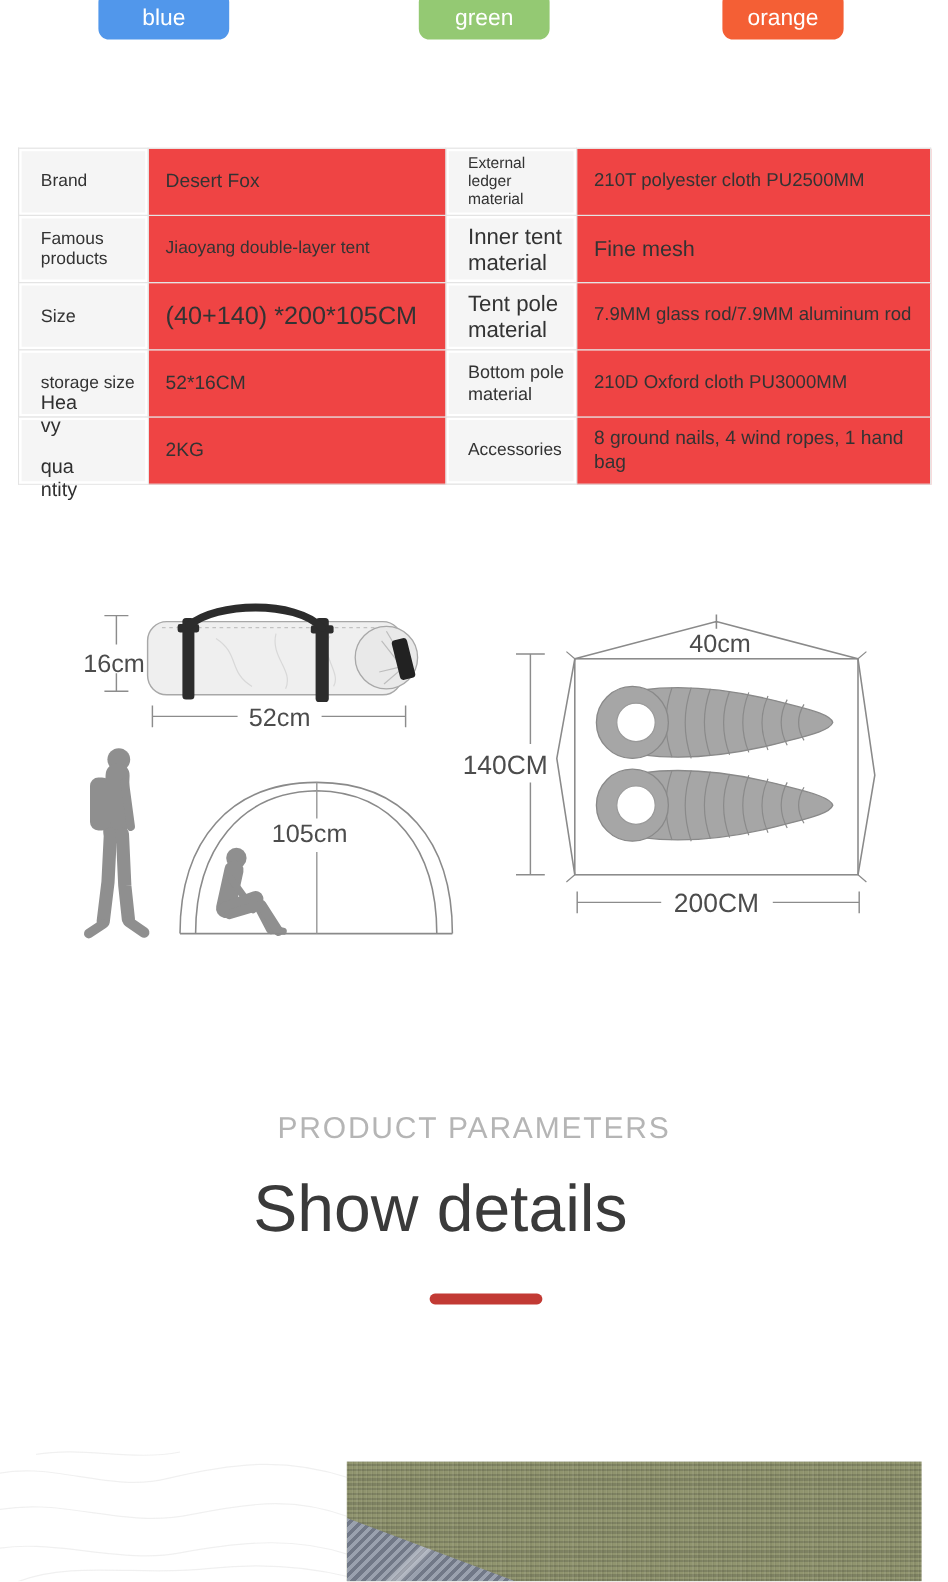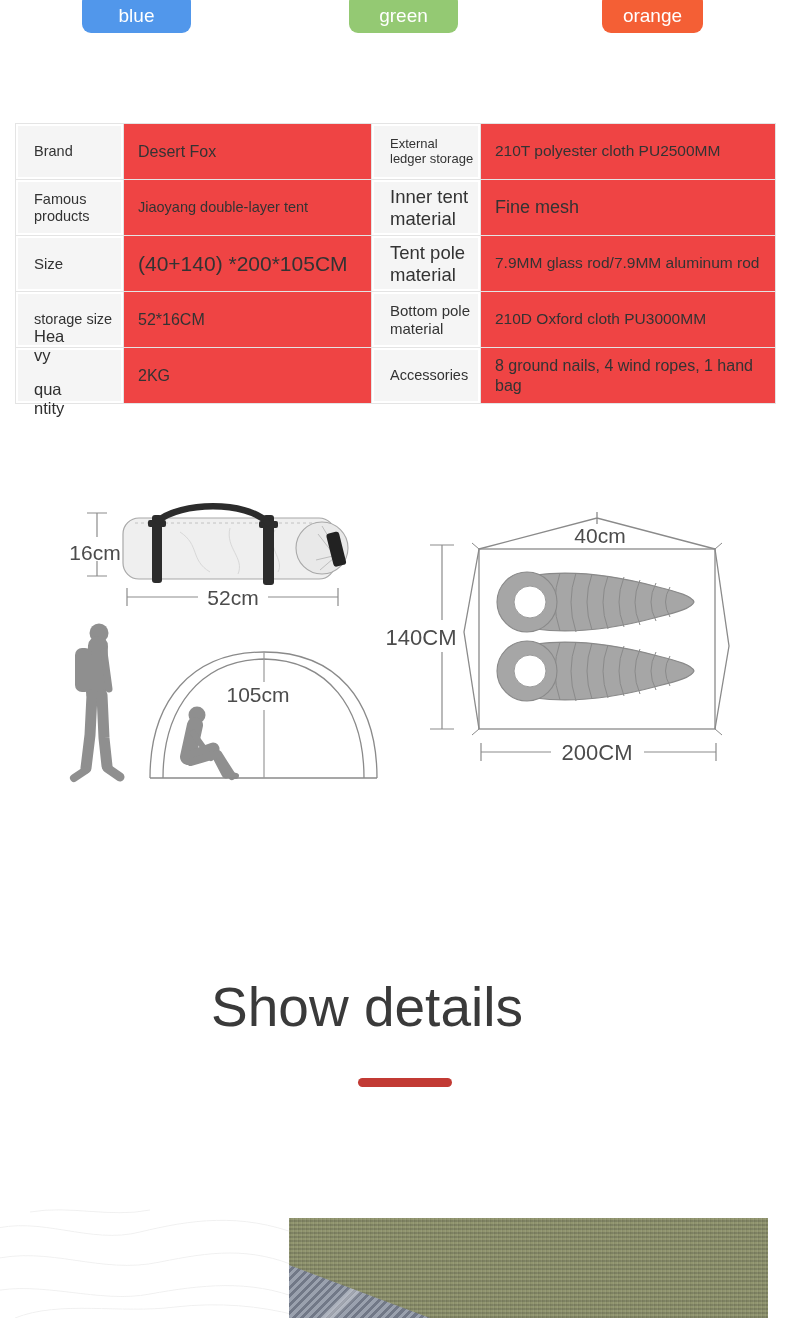--- a/index.html
+++ b/index.html
@@ -71,21 +71,21 @@
     <colgroup>
         <col style="width:108px">
         <col style="width:248px">
         <col style="width:109px">
         <col style="width:295px">
       </colgroup>
     <tbody>
         <tr>
       <td class="lbl s14">Brand</td>
       <td class="val vdark">Desert Fox</td>
-      <td class="lbl s13">External ledger storage</td>
+      <td class="lbl s13">External ledger material</td>
       <td class="val v15">210T polyester cloth PU2500MM</td>
     </tr>
     <tr>
       <td class="lbl s14">Famous products</td>
       <td class="val s14">Jiaoyang double-layer tent</td>
       <td class="lbl s18">Inner tent material</td>
       <td class="val v17">Fine mesh</td>
     </tr>
     <tr>
       <td class="lbl s15">Size</td>
@@ -199,20 +199,21 @@
       </g>
       <text x="421" y="645" text-anchor="middle" style="font-size:22px">140CM</text>
 
       <g class="dims">
         <path d="M481,743 V761 M716,743 V761 M481,752 H551 M644,752 H716"></path>
       </g>
       <text x="597" y="760" text-anchor="middle" style="font-size:22px">200CM</text>
     </g>
   </svg>
 
+  <div class="eyebrow">PRODUCT PARAMETERS</div>
   <div class="show-details">Show details</div>
   <div class="accent-bar" style="background-color: rgb(194, 58, 52);"></div>
 
   <svg class="contours" width="290" height="123" viewBox="0 1195 290 123">
     <g stroke="#efefef" stroke-width="1" fill="none" opacity="0.9">
       <path d="M-10,1230 C40,1215 90,1245 140,1232 C190,1220 240,1212 300,1235"></path>
       <path d="M-10,1260 C50,1245 100,1275 160,1262 C210,1252 250,1246 300,1268"></path>
       <path d="M-10,1292 C40,1280 100,1304 150,1294 C200,1285 250,1279 300,1299"></path>
       <path d="M15,1318 C60,1300 120,1314 175,1307 C220,1302 260,1306 295,1315"></path>
       <path d="M30,1212 C70,1205 110,1218 150,1210"></path>

